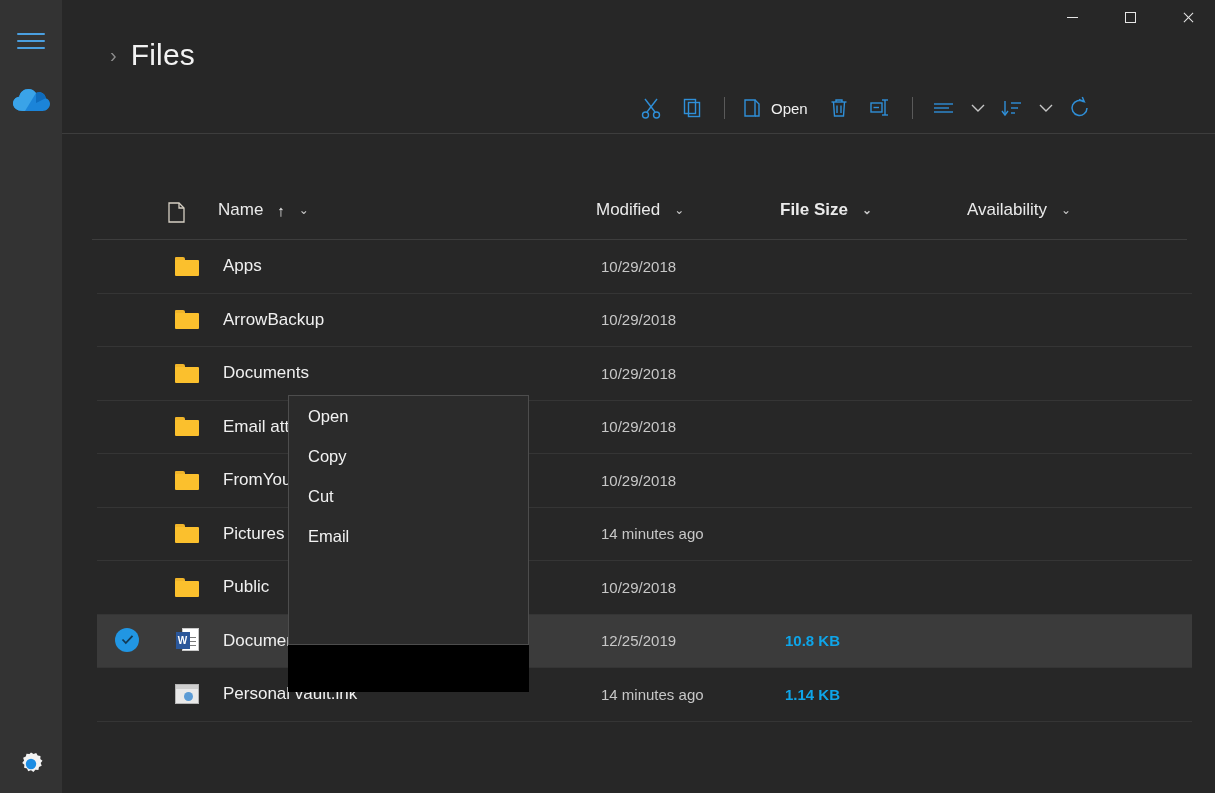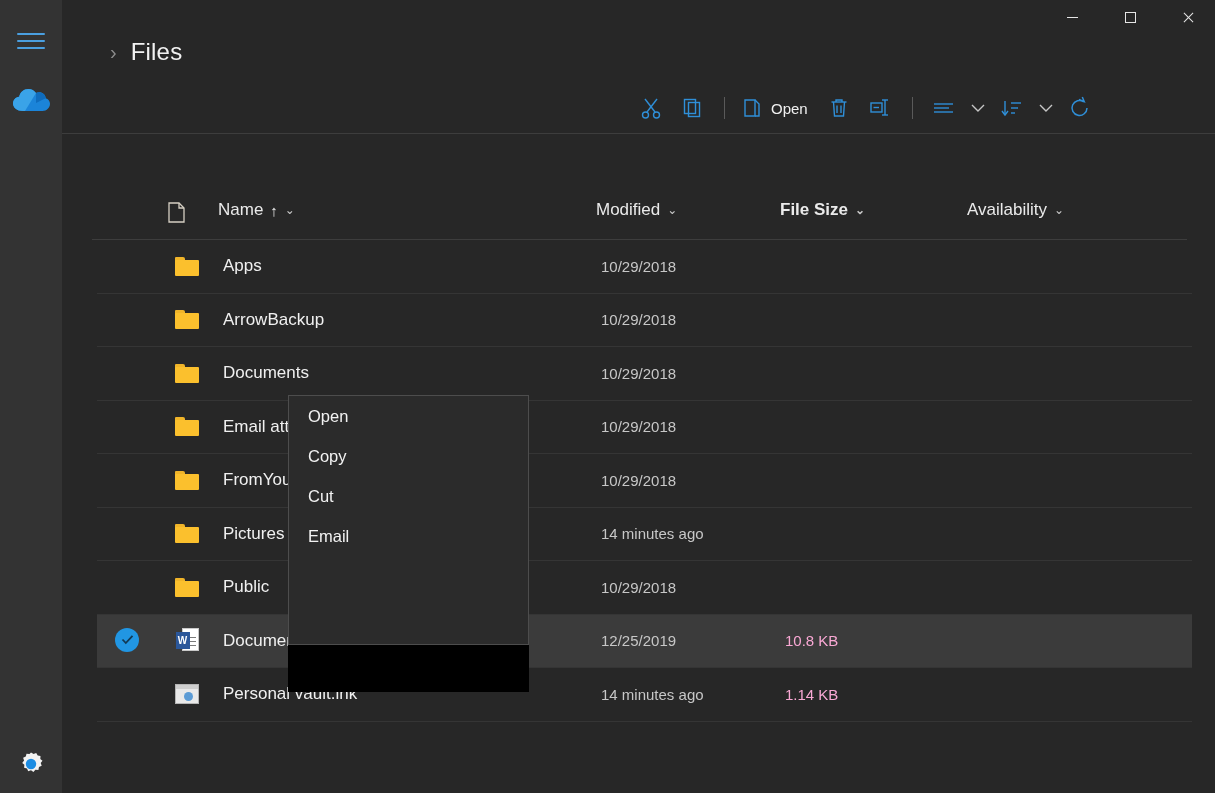--- a/index.html
+++ b/index.html
@@ -47,21 +47,21 @@
   }
   .wc-close .x:before { transform:rotate(45deg); }
   .wc-close .x:after  { transform:rotate(-45deg); }
 
   
   .breadcrumb {
     position:absolute; left:110px; top:38px;
     display:flex; align-items:center; gap:14px;
   }
   .bc-chevron { color:#8c8c8c; font-size:20px; line-height:1; }
-  .bc-title { color:#f2f2f2; font-size:24px; font-weight:400; letter-spacing:0.2px; }
+  .bc-title { color:#f2f2f2; font-size:30px; font-weight:400; letter-spacing:0.2px; }
 
   
   .toolbar {
     position:absolute; left:630px; top:87px;
     display:flex; align-items:center; height:42px;
   }
   .tb-btn {
     display:flex; align-items:center; justify-content:center;
     height:38px; min-width:42px; padding:0 8px; cursor:pointer;
   }
@@ -73,21 +73,21 @@
 
   .hdr-divider {
     position:absolute; left:62px; top:133px; width:1153px; height:1px; background:#3d3d3d;
   }
 
   
   .colhead {
     position:absolute; left:92px; top:196px; width:1095px; height:38px;
   }
   .ch {
-    position:absolute; display:flex; align-items:center; gap:7px;
+    position:absolute; display:flex; align-items:center; gap:14px;
     color:#eaeaea; font-size:17px; cursor:pointer; height:28px;
   }
   .ch-icon  { left:76px; top:2px; gap:0; }
   .ch-name  { left:126px; }
   .ch-mod   { left:504px; }
   .ch-size  { left:688px;font-weight:bold; }
   .ch-avail { left:875px; }
   .sort-arrow { color:#eaeaea; font-size:15px; }
   .chev-sm { color:#c9c9c9; font-size:12px; }
   .colhead-rule {
@@ -107,21 +107,21 @@
     display:flex; align-items:center; justify-content:center;
   }
   .check-circle svg { display:block; }
   .icon-cell {
     position:absolute; left:76px; width:28px; height:28px;
     display:flex; align-items:center; justify-content:center;
   }
   .name-cell  { position:absolute; left:126px; color:#f0f0f0; font-size:17px;
                 white-space:nowrap; }
   .mod-cell   { position:absolute; left:504px; color:#c7c7c7; font-size:15px; }
-  .size-cell  { position:absolute; left:688px; color:#f9a8d4; font-size:15px; }
+  .size-cell  { position:absolute; left:688px; color:#0ea5e9; font-size:15px;font-weight:bold; }
   .avail-cell { position:absolute; left:875px; color:#c7c7c7; font-size:15px; }
 
   
   .folder { width:24px; height:19px; position:relative; }
   .folder .tab {
     position:absolute; left:0; top:0; width:10px; height:4px;
     background:#f0b429; border-radius:1px 2px 0 0;
   }
   .folder .body {
     position:absolute; left:0; top:3px; width:24px; height:16px;

